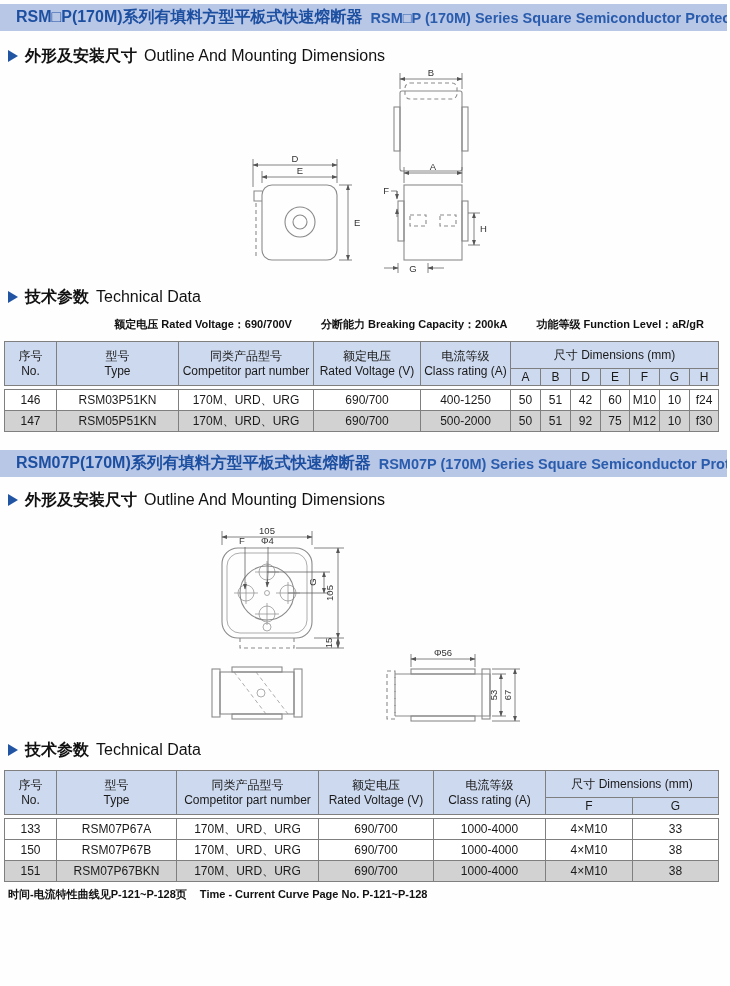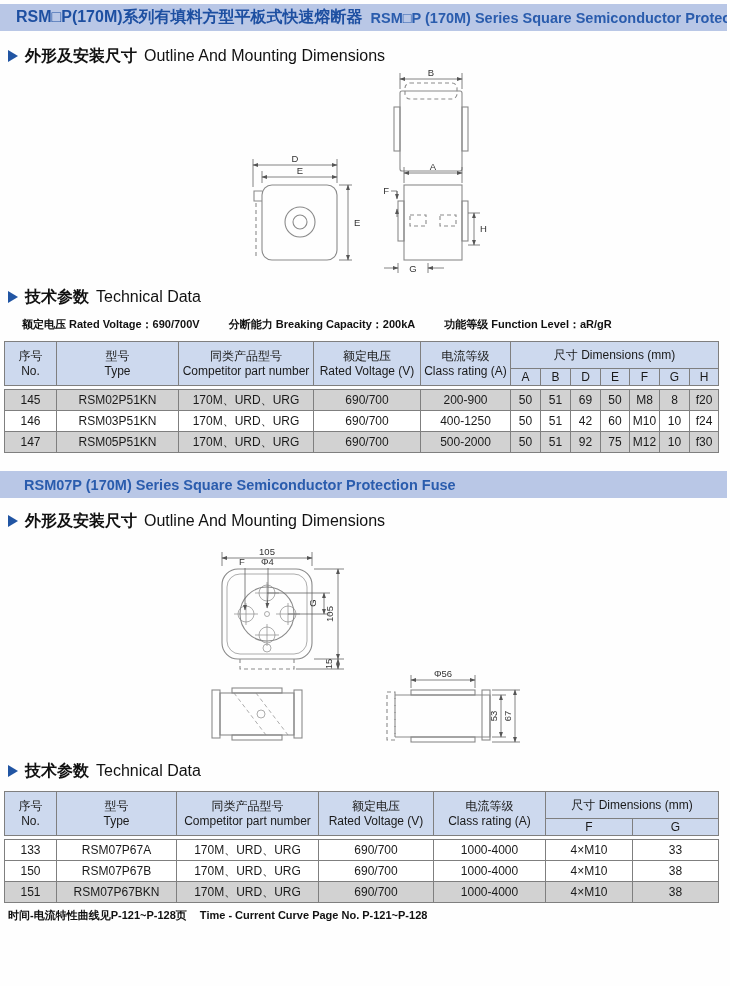--- a/index.html
+++ b/index.html
@@ -24,21 +24,21 @@
   }
   .title-zh{font-weight:bold;font-size:16px;color:var(--title-color);}
   .title-en{font-weight:600;font-size:14.5px;color:#2a5cad;margin-left:8px;}
 
   
   .sec-heading{margin:14px 0 0 8px;height:22px;display:flex;align-items:center;font-size:16px;color:#111;}
   .tri{width:0;height:0;border-left:10px solid var(--accent);border-top:6px solid transparent;border-bottom:6px solid transparent;margin-right:7px;}
   .sh-zh{font-weight:bold;}
   .sh-en{margin-left:7px;font-weight:500;}
 
-  .params{margin:9px 0 0 22px;font-size:11px;font-weight:bold;color:#111;}
+  .params{margin:9px 0 0 22px;font-size:11px;font-weight:bold;color:#111;text-align:right;}
   .params span{margin-right:26px;}
 
   svg{display:block;}
   svg text{font-size:9.5px;fill:#333;font-family:"Liberation Sans","DejaVu Sans",sans-serif;}
   .bl{stroke:#8a8a8a;stroke-width:1.1;fill:none;}          
   .dl{stroke:#666;stroke-width:0.8;fill:none;}             
   .dash{stroke-dasharray:4 3;}
   .thin{stroke:#8a8a8a;stroke-width:0.7;fill:none;}
 
   
@@ -208,34 +208,20 @@
           <col style="width:90px">
         <col style="width:30px">
           <col style="width:30px">
           <col style="width:30px">
           <col style="width:29px">
           <col style="width:30px">
           <col style="width:30px">
           <col style="width:29px">
       </colgroup>
       <tbody>
-        <tr class="alt">
-          <td>145</td>
-            <td>RSM02P51KN</td>
-            <td>170M、URD、URG</td>
-            <td>690/700</td>
-            <td>200-900</td>
-          <td>50</td>
-            <td>51</td>
-            <td>69</td>
-            <td>50</td>
-            <td>M8</td>
-            <td>8</td>
-            <td>f20</td>
-        </tr>
         <tr>
           <td>146</td>
             <td>RSM03P51KN</td>
             <td>170M、URD、URG</td>
             <td>690/700</td>
             <td>400-1250</td>
           <td>50</td>
             <td>51</td>
             <td>42</td>
             <td>60</td>
@@ -255,20 +241,21 @@
             <td>75</td>
             <td>M12</td>
             <td>10</td>
             <td>f30</td>
         </tr>
       </tbody>
     </table>
   </div>
 
   <div class="title-bar" style="margin-top:18px">
+    <span class="title-zh">RSM07P(170M)系列有填料方型平板式快速熔断器</span>
     <span class="title-en">RSM07P (170M) Series Square Semiconductor Protection Fuse</span>
   </div>
 
   <div class="sec-heading" style="margin-top:12px">
     <span class="tri"></span>
     <span class="sh-zh">外形及安装尺寸</span>
     <span class="sh-en">Outline And Mounting Dimensions</span>
   </div>
 
   <svg width="730" height="218" viewBox="0 0 730 218">

